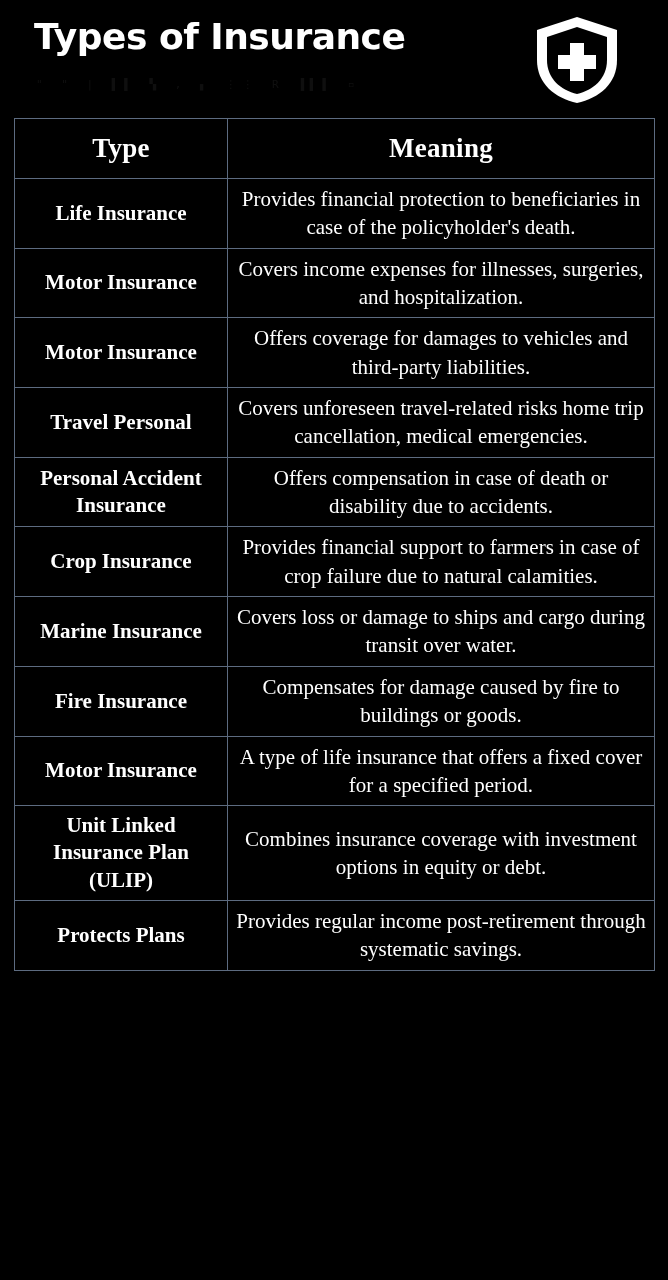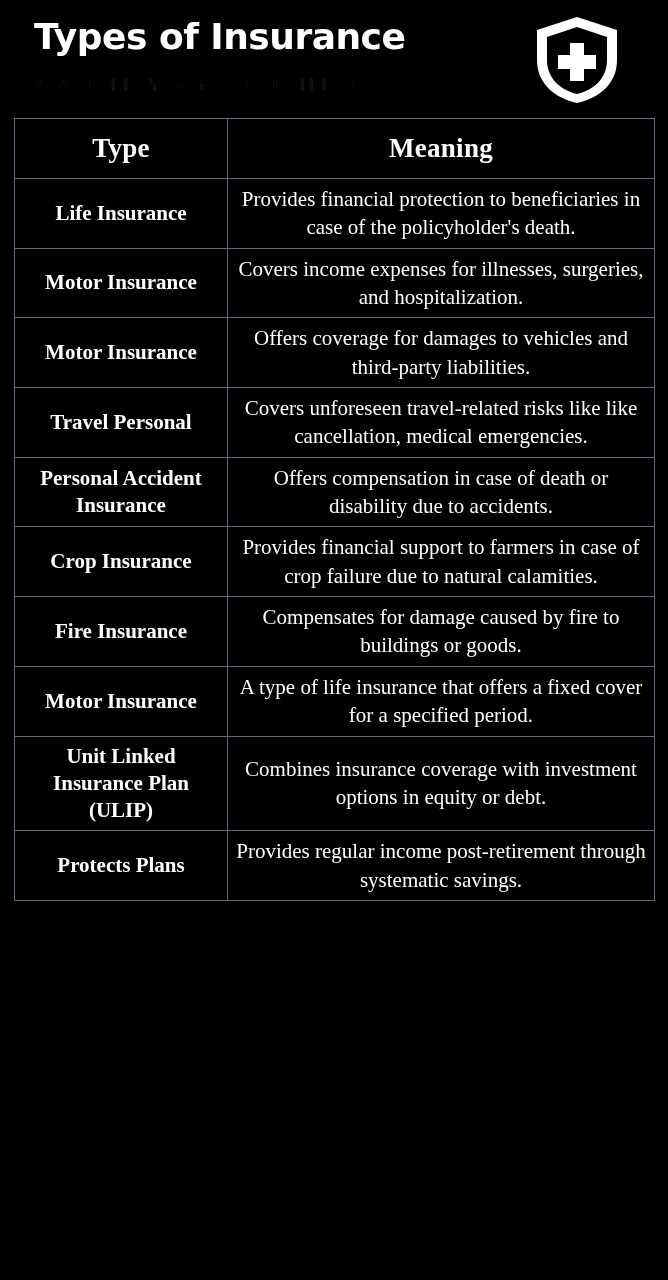--- a/index.html
+++ b/index.html
@@ -130,29 +130,33 @@
       <tr>
         <td class="type">Motor Insurance</td>
         <td class="meaning">Covers income expenses for illnesses, surgeries, and hospitalization.</td>
       </tr>
       <tr>
         <td class="type">Motor Insurance</td>
         <td class="meaning">Offers coverage for damages to vehicles and third-party liabilities.</td>
       </tr>
       <tr>
         <td class="type">Travel Personal</td>
-        <td class="meaning">Covers unforeseen travel-related risks like like cancellation, medical emergencies.</td>
+        <td class="meaning">Covers unforeseen travel-related risks home trip cancellation, medical emergencies.</td>
       </tr>
       <tr>
         <td class="type">Personal Accident Insurance</td>
         <td class="meaning">Offers compensation in case of death or disability due to accidents.</td>
       </tr>
       <tr>
         <td class="type">Crop Insurance</td>
         <td class="meaning">Provides financial support to farmers in case of crop failure due to natural calamities.</td>
+      </tr>
+      <tr>
+        <td class="type">Marine Insurance</td>
+        <td class="meaning">Covers loss or damage to ships and cargo during transit over water.</td>
       </tr>
       <tr>
         <td class="type">Fire Insurance</td>
         <td class="meaning">Compensates for damage caused by fire to buildings or goods.</td>
       </tr>
       <tr>
         <td class="type">Motor Insurance</td>
         <td class="meaning">A type of life insurance that offers a fixed cover for a specified period.</td>
       </tr>
       <tr>

